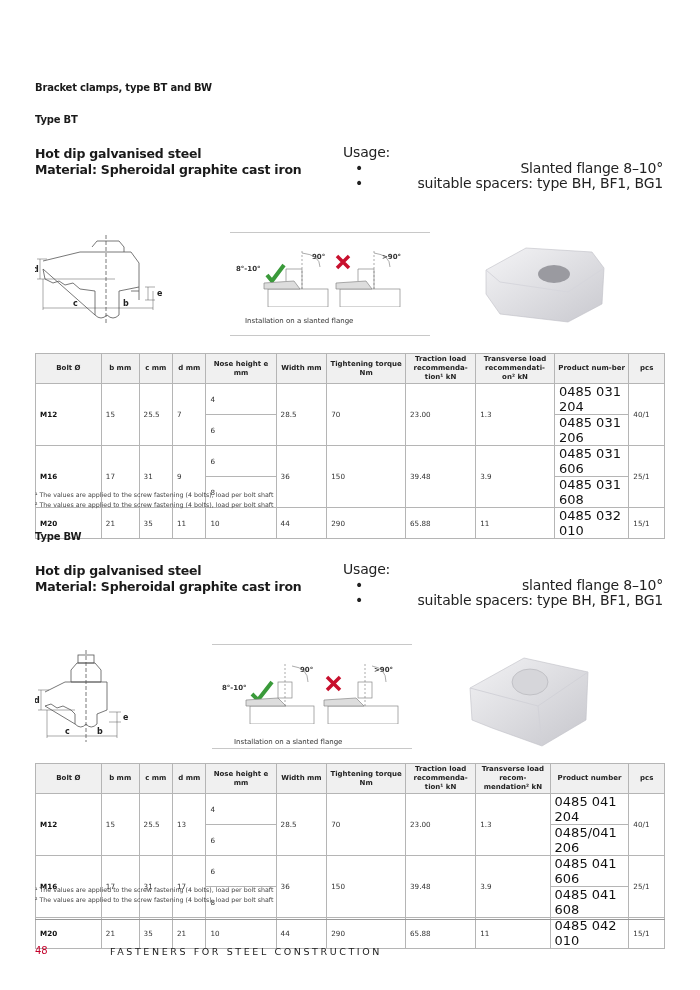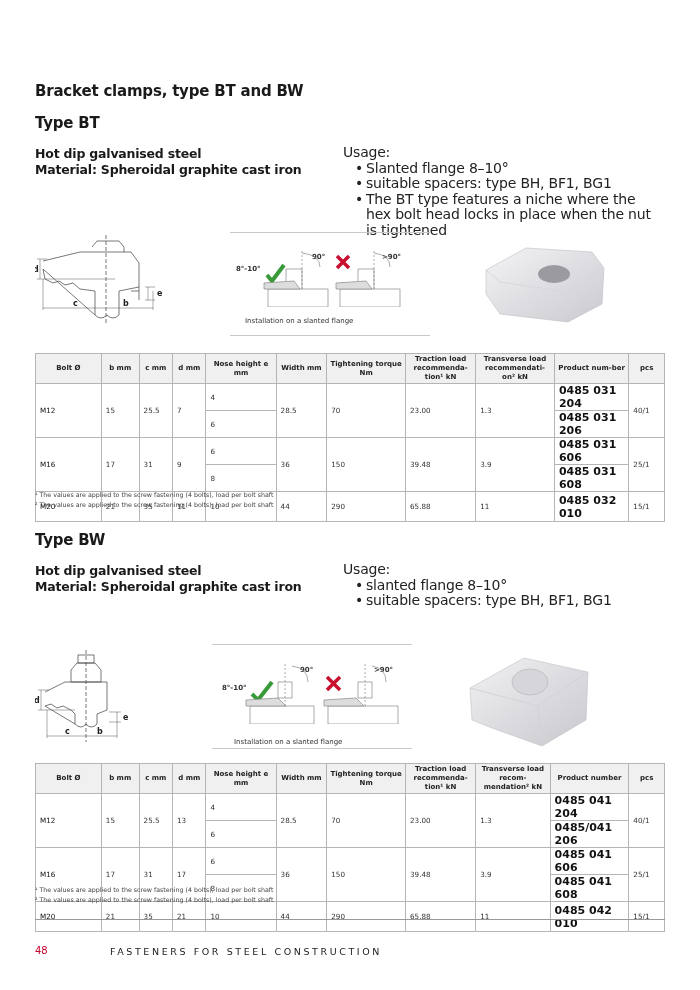--- a/index.html
+++ b/index.html
@@ -1,53 +1,52 @@
 <!DOCTYPE html>
 <html><head>
 <meta charset="utf-8">
 <style>
   html, body { margin:0; padding:0; background:#ffffff; }
   body { width:700px; height:990px; position:relative; overflow:hidden;
          font-family:"DejaVu Sans", "Liberation Sans", sans-serif; color:#1a1a1a; }
   .abs { position:absolute; }
-  .h-title { font-weight:bold; font-size:15px; letter-spacing:-0.2px; }
+  .h-title { font-weight:bold; font-size:10px; letter-spacing:-0.2px; }
   .h-sub { font-weight:bold; font-size:12.5px; line-height:16px; letter-spacing:-0.2px; }
   .usage { font-size:14px; line-height:15.5px; color:#222; letter-spacing:-0.2px; }
   .usage ul { margin:0; padding:0 0 0 12px; list-style:none; }
-  .usage li { position:relative; padding-left:11px; }
+  .usage li { position:relative; padding-left:11px;text-align:right; }
   .usage li::before { content:"•"; position:absolute; left:0; top:0; }
   .rule { position:absolute; height:1px; background:#c8c8c8; }
   .caption { font-size:7px; color:#333;padding-left:15px; }
   table.spec { position:absolute; border-collapse:collapse; font-size:7.2px; color:#333; }
   table.spec th { background:#f0f0f0; font-weight:bold; color:#222; text-align:center;
                   border:1px solid #b5b5b5; padding:1px 3px; line-height:9px; font-size:7px; }
   table.spec td { border:1px solid #b5b5b5; padding:0 4px; height:12px; text-align:left; vertical-align:middle; }
-  table.spec td.bolt { font-weight:normal; color:#111; }
-  table.spec td.pn { font-weight:bold; color:#111; font-size:11px;margin-top:16px; }
+  table.spec td.bolt { font-weight:bold; color:#111; }
+  table.spec td.pn { font-weight:normal; color:#111; font-size:13px;margin-top:16px; }
   table.spec td.nose { height:11px; }
   .footnote { font-size:6.3px; color:#444; line-height:10px; }
   .footer-num { font-weight:normal; font-size:10px; color:#c4002a; }
   .footer-text { font-size:9.5px; letter-spacing:2.6px; color:#222;margin-left:18px; }
   svg { display:block; }
 </style>
 </head>
 <body>
 
 <div class="abs h-title" style="left:35px;top:82px;">Bracket clamps, type BT and BW</div>
 
 <div class="abs h-title" style="left:35px;top:114px;">Type BT</div>
 <div class="abs h-sub" style="left:35px;top:146px;">Hot dip galvanised steel</div>
 <div class="abs h-sub" style="left:35px;top:162px;">Material: Spheroidal graphite cast iron</div>
 
 <div class="abs usage" style="left:343px;top:145px;width:320px;">
   <div>Usage:</div>
   <ul>
     <li>Slanted flange 8–10°</li>
     <li>suitable spacers: type BH, BF1, BG1</li>
-    <li>The BT type features a niche where the hex bolt head locks in place when the nut is tightened</li>
   </ul>
 </div>
 
 <div class="abs" style="left:35px;top:235px;width:140px;height:90px;">
   <svg width="140" height="90" viewBox="0 0 140 90">
     <g fill="none" stroke="#555" stroke-width="0.8">
       <line x1="71" y1="0" x2="71" y2="90" stroke-dasharray="4,2"></line>
       <path d="M57 12 L62 6 L84 6 L89 12 L89 17"></path>
       <path d="M8 26 L45 17 L96 17 L104 28 L104 52 L84 56 L84 80 M60 80 L60 56 L45 54 L38 48 L30 50 L24 46 L18 48 L10 44 L8 34 Z"></path>
       <line x1="96" y1="56" x2="104" y2="56"></line>

